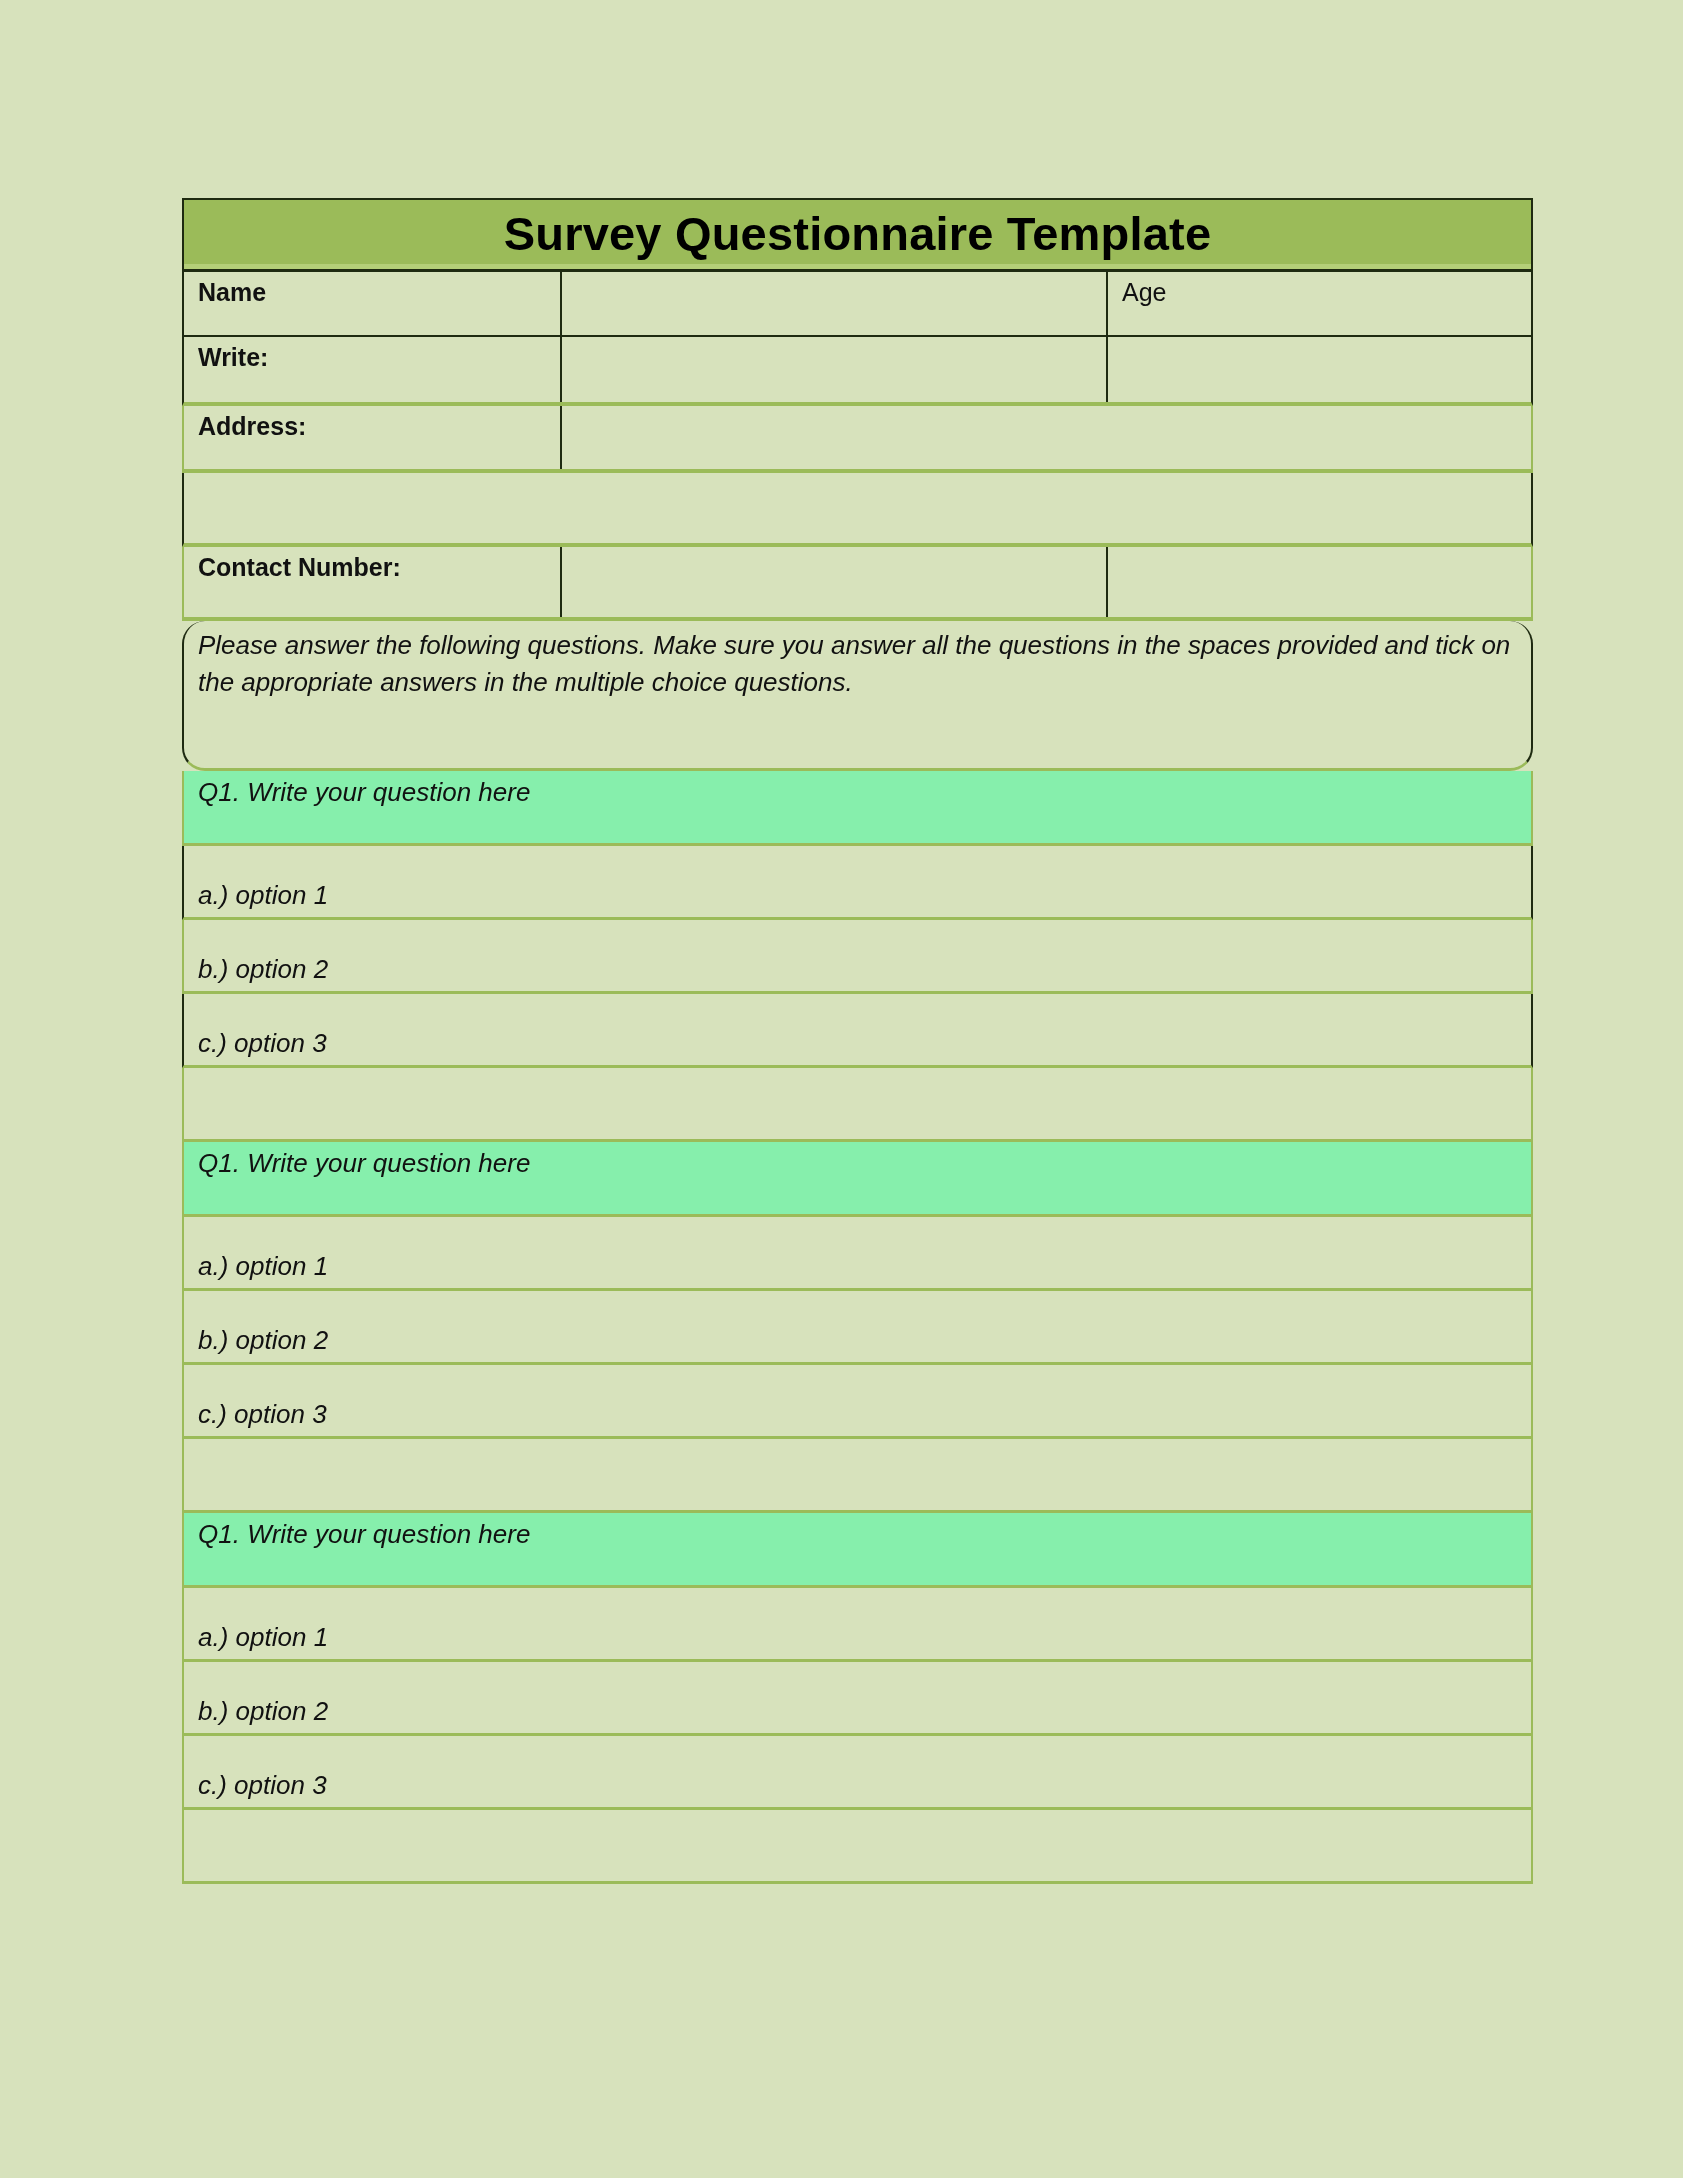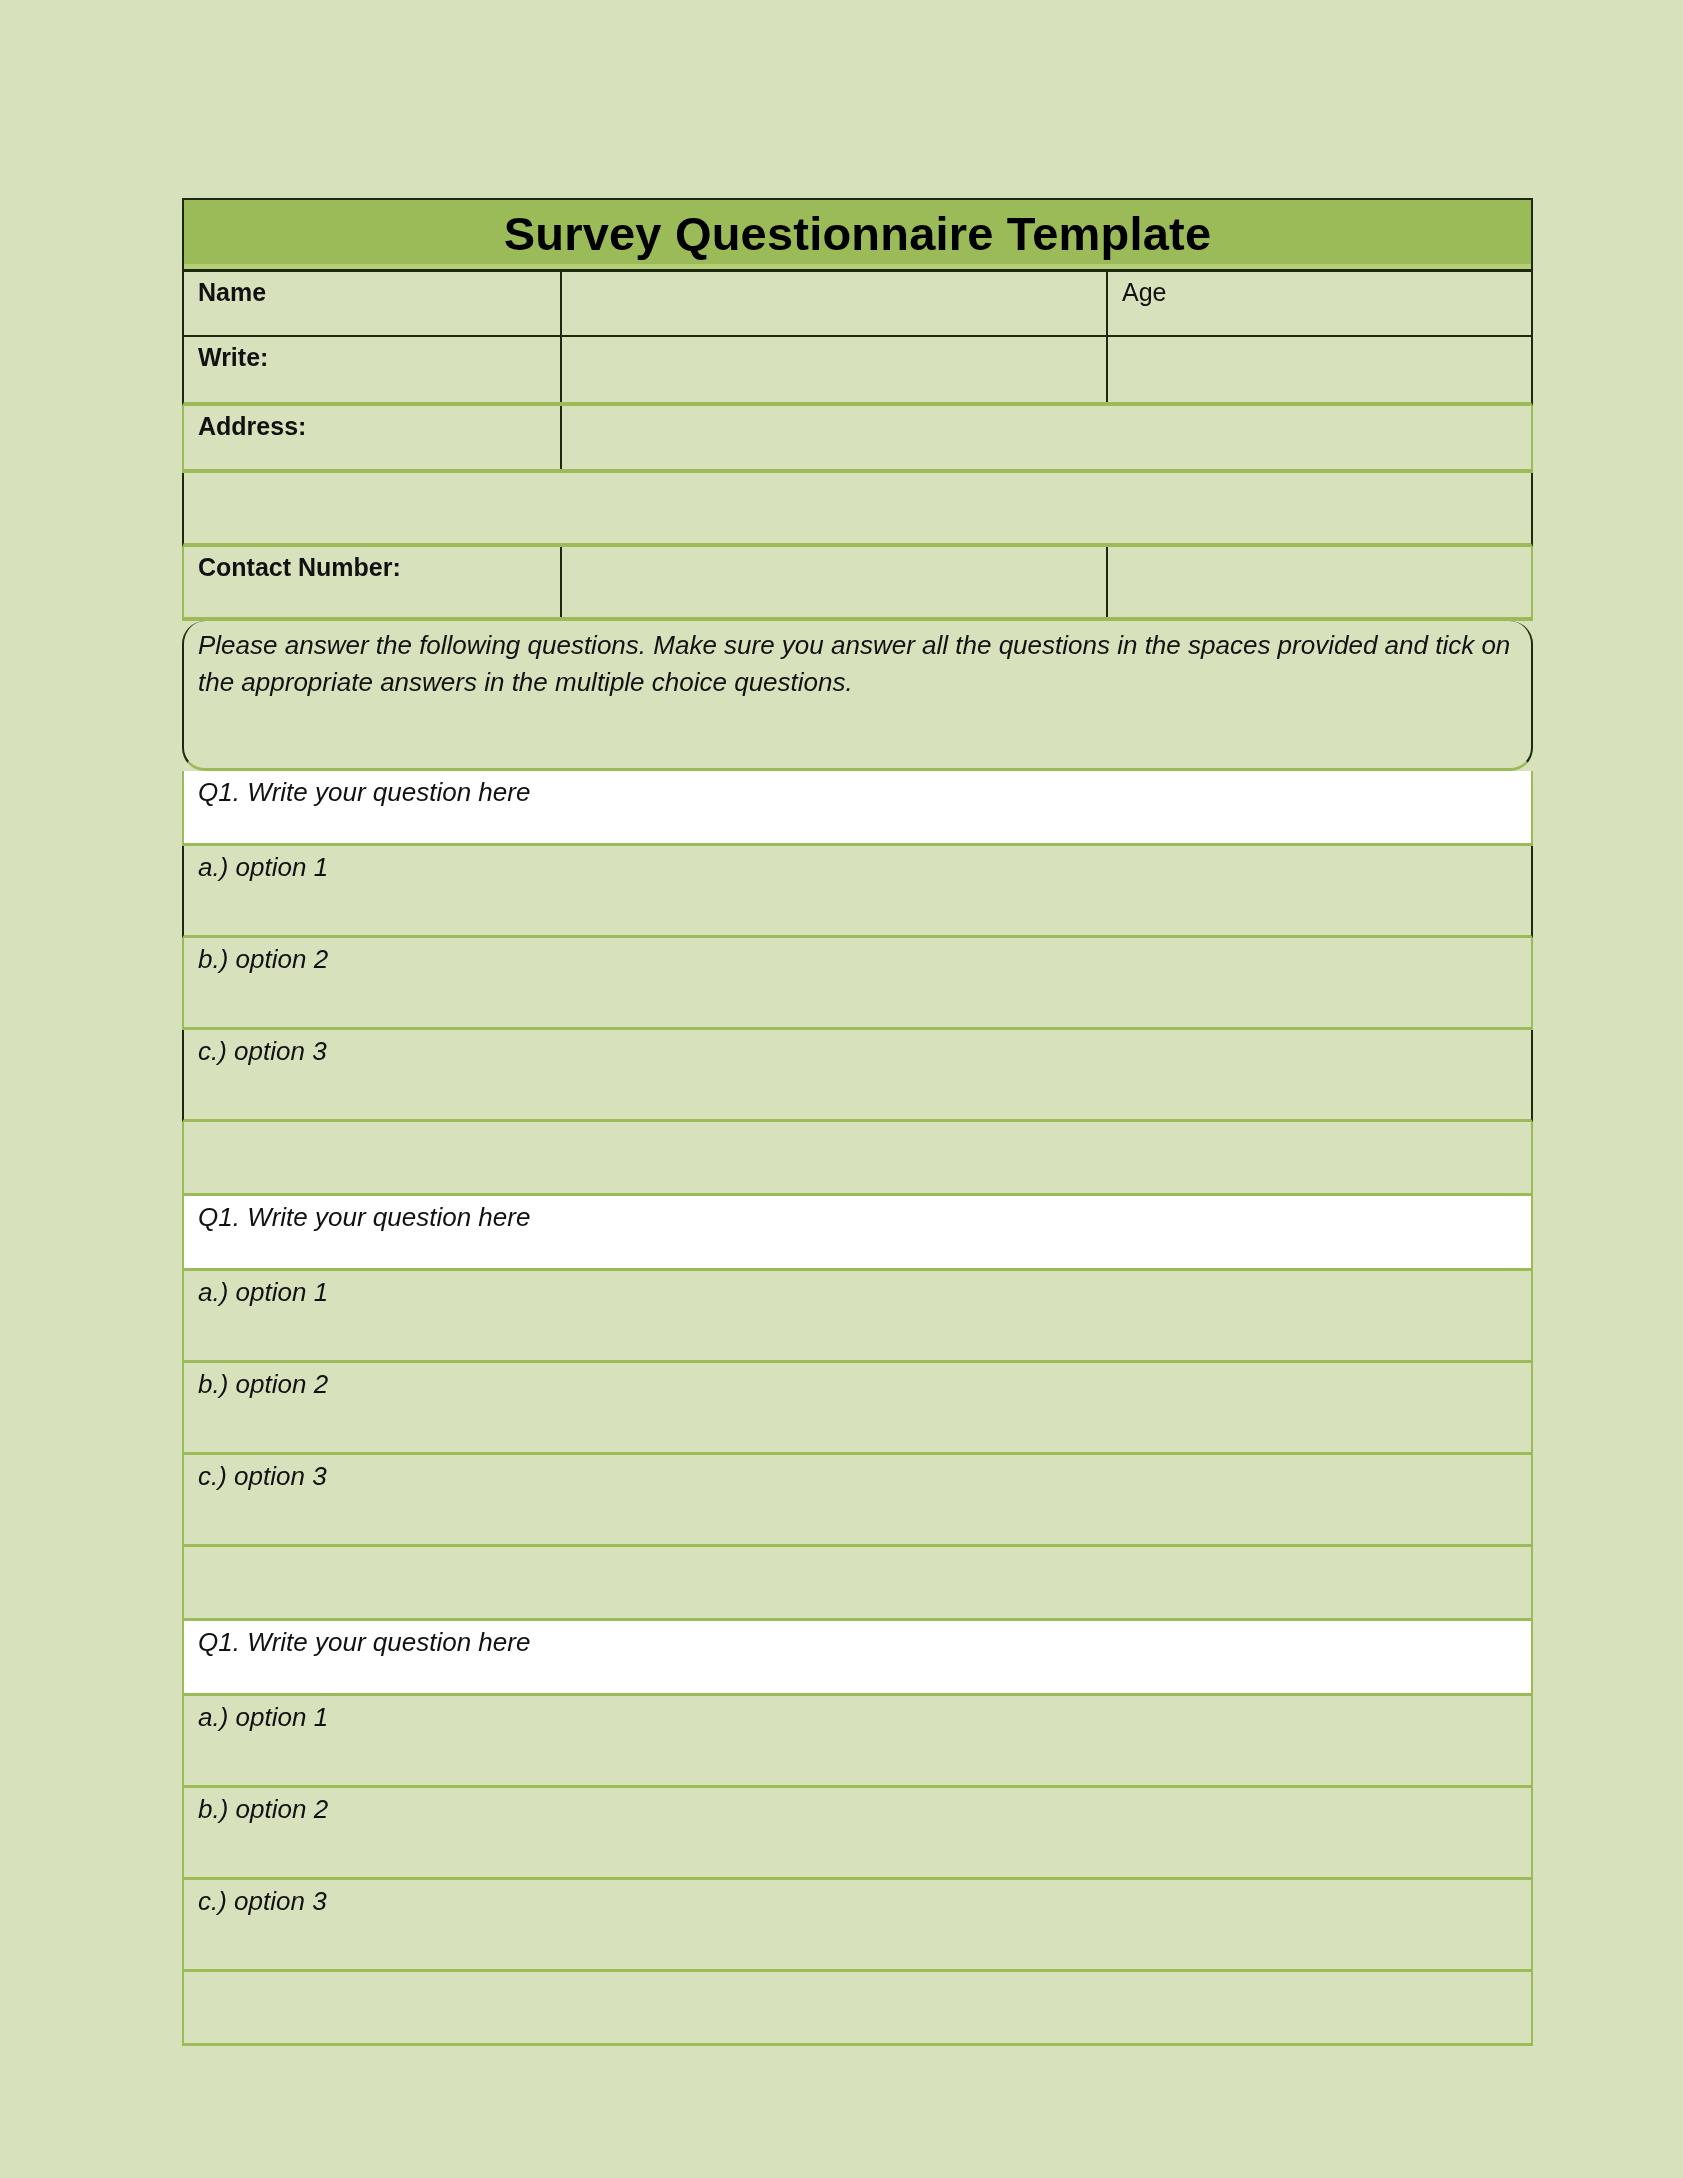--- a/index.html
+++ b/index.html
@@ -59,28 +59,28 @@
       border-radius: 23px;
     }
     .instr .cell {
       font-style: italic;
       font-size: 26px;
       line-height: 37px;
       padding: 6px 14px;
     }
     .q-header {
       height: 75px;
-      background: #ffffff;
+      background: #86efac;
       border-bottom-color: #9bbb59;
     }
     .q-header .cell, .opt .cell {
       font-style: italic;
       font-size: 26px;
     }
-    .opt { height: 92px; }
+    .opt { height: 74px; align-items: flex-end; }
     .blank { height: 74px; }
   </style>
 </head>
 <body>
 
 <div class="sheet">
 
   <div class="title-bar">
     <span class="title-text">Survey Questionnaire Template</span>
   </div>

